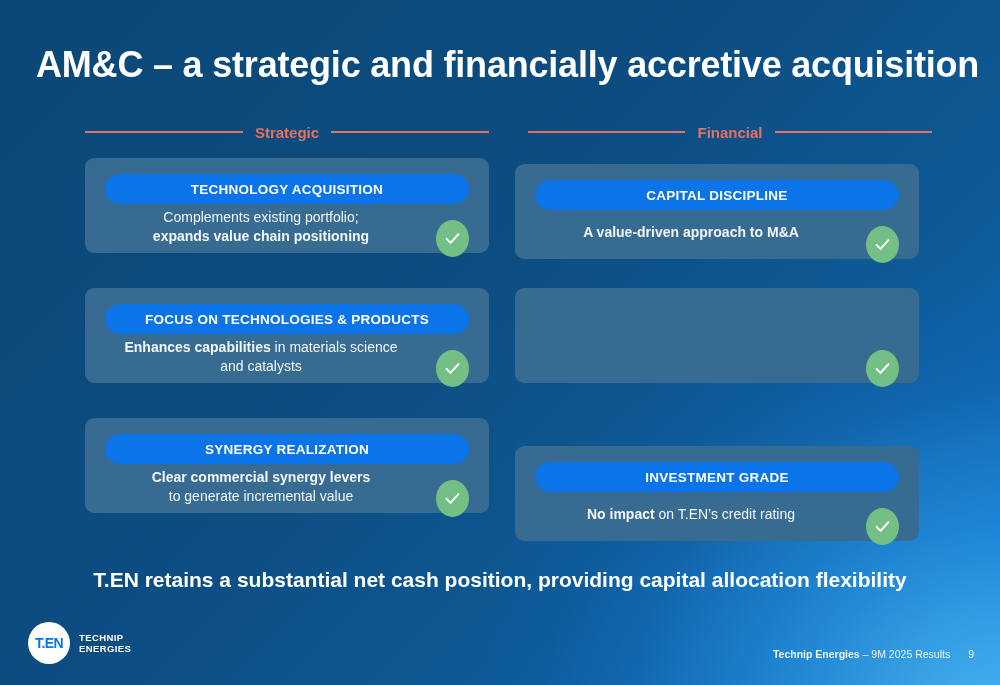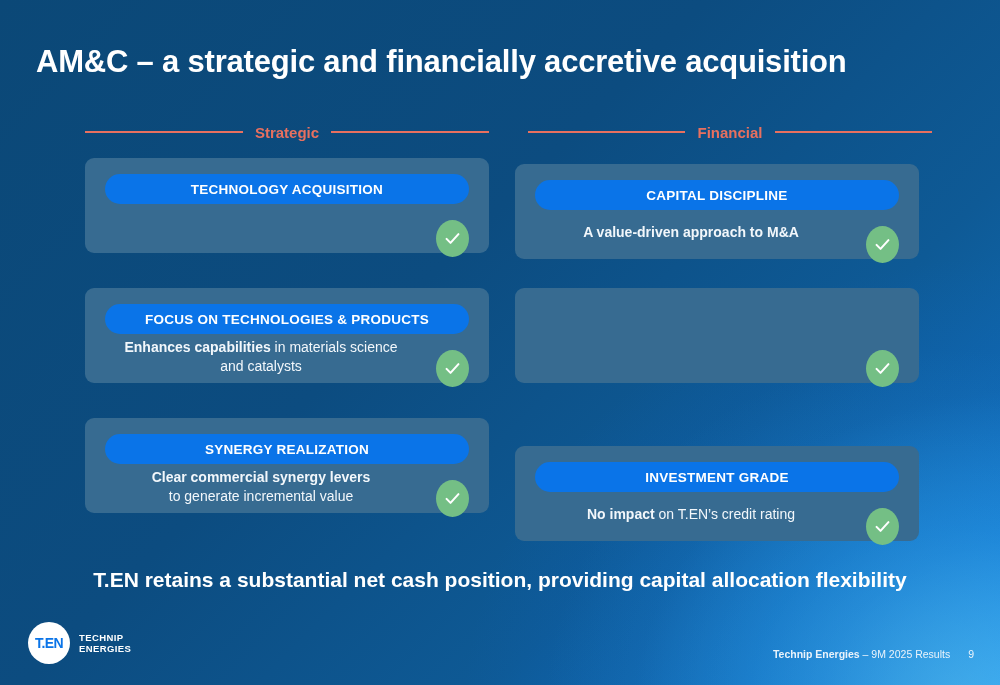--- a/index.html
+++ b/index.html
@@ -32,21 +32,21 @@
     width: 520px;
     height: 420px;
     background: radial-gradient(ellipse at 80% 85%, rgba(120,205,215,0.30) 0%, rgba(60,175,230,0.16) 35%, rgba(12,76,128,0) 70%);
     pointer-events: none;
   }
 
   .title {
     position: absolute;
     left: 36px;
     top: 44px;
-    font-size: 31px;
+    font-size: 36px;
     font-weight: bold;
     color: #ffffff;
     letter-spacing: -0.2px;
     white-space: nowrap;
     text-align: right;
   }
 
   
   .col-head {
     position: absolute;
@@ -202,20 +202,23 @@
   <div class="col-head" style="left:528px; width:404px;">
     <div class="rule"></div>
     <div class="label">Financial</div>
     <div class="rule"></div>
   </div>
 
   <div class="card" style="left:85px; top:158px;">
     <div class="pill">
         <span>TECHNOLOGY ACQUISITION</span>
       </div>
+    <div class="card-body">
+        <p><span>Complements existing portfolio;</span><br><b>expands value chain positioning</b></p>
+      </div>
     <div class="check">
       <svg width="19" height="19" viewBox="0 0 24 24">
           <path d="M4.5 12.5 L9.5 17.5 L19.5 6.5" stroke="#ffffff" stroke-width="2.6" fill="none" stroke-linecap="round" stroke-linejoin="round"></path>
         </svg>
     </div>
   </div>
 
   <div class="card" style="left:85px; top:288px;">
     <div class="pill">
         <span>FOCUS ON TECHNOLOGIES &amp; PRODUCTS</span>

